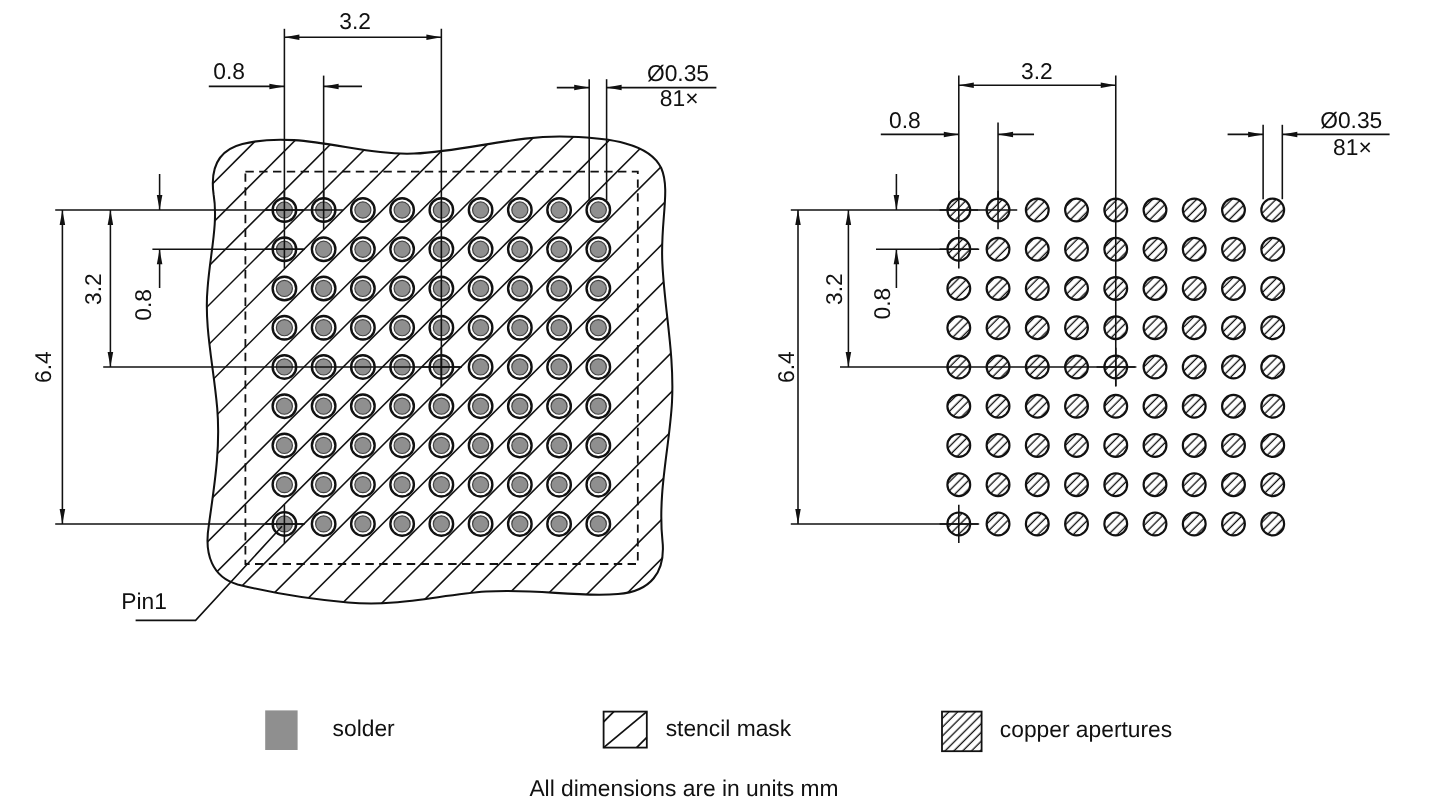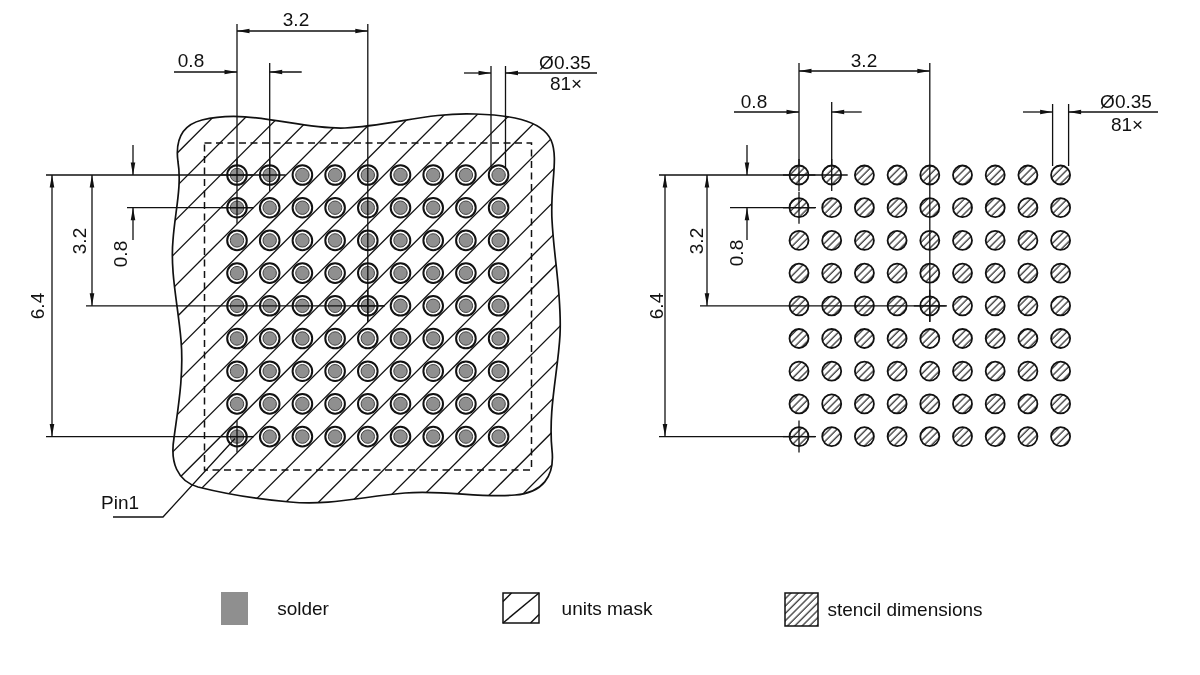--- a/index.html
+++ b/index.html
@@ -403,15 +403,16 @@
 
   <span class="lbl" style="left:864px;top:60px">3.2</span>
   <span class="lbl" style="left:754px;top:101px">0.8</span>
   <span class="lbl" style="left:1126px;top:101px">Ø0.35</span>
   <span class="lbl" style="left:1127px;top:124px">81×</span>
   <span class="lbl rot" style="left:656px;top:306px">6.4</span>
   <span class="lbl rot" style="left:696px;top:241px">3.2</span>
   <span class="lbl rot" style="left:736px;top:253px">0.8</span>
 
   <span class="lbl" style="left:303px;top:608px">solder</span>
-  <span class="lbl" style="left:607px;top:608px">units mask</span>
-  <span class="lbl" style="left:905px;top:609px">stencil dimensions</span>
+  <span class="lbl" style="left:607px;top:608px">stencil mask</span>
+  <span class="lbl" style="left:905px;top:609px">copper apertures</span>
+  <span class="lbl" style="left:570px;top:658px">All dimensions are in units mm</span>
 </div>
 
 </body></html>

